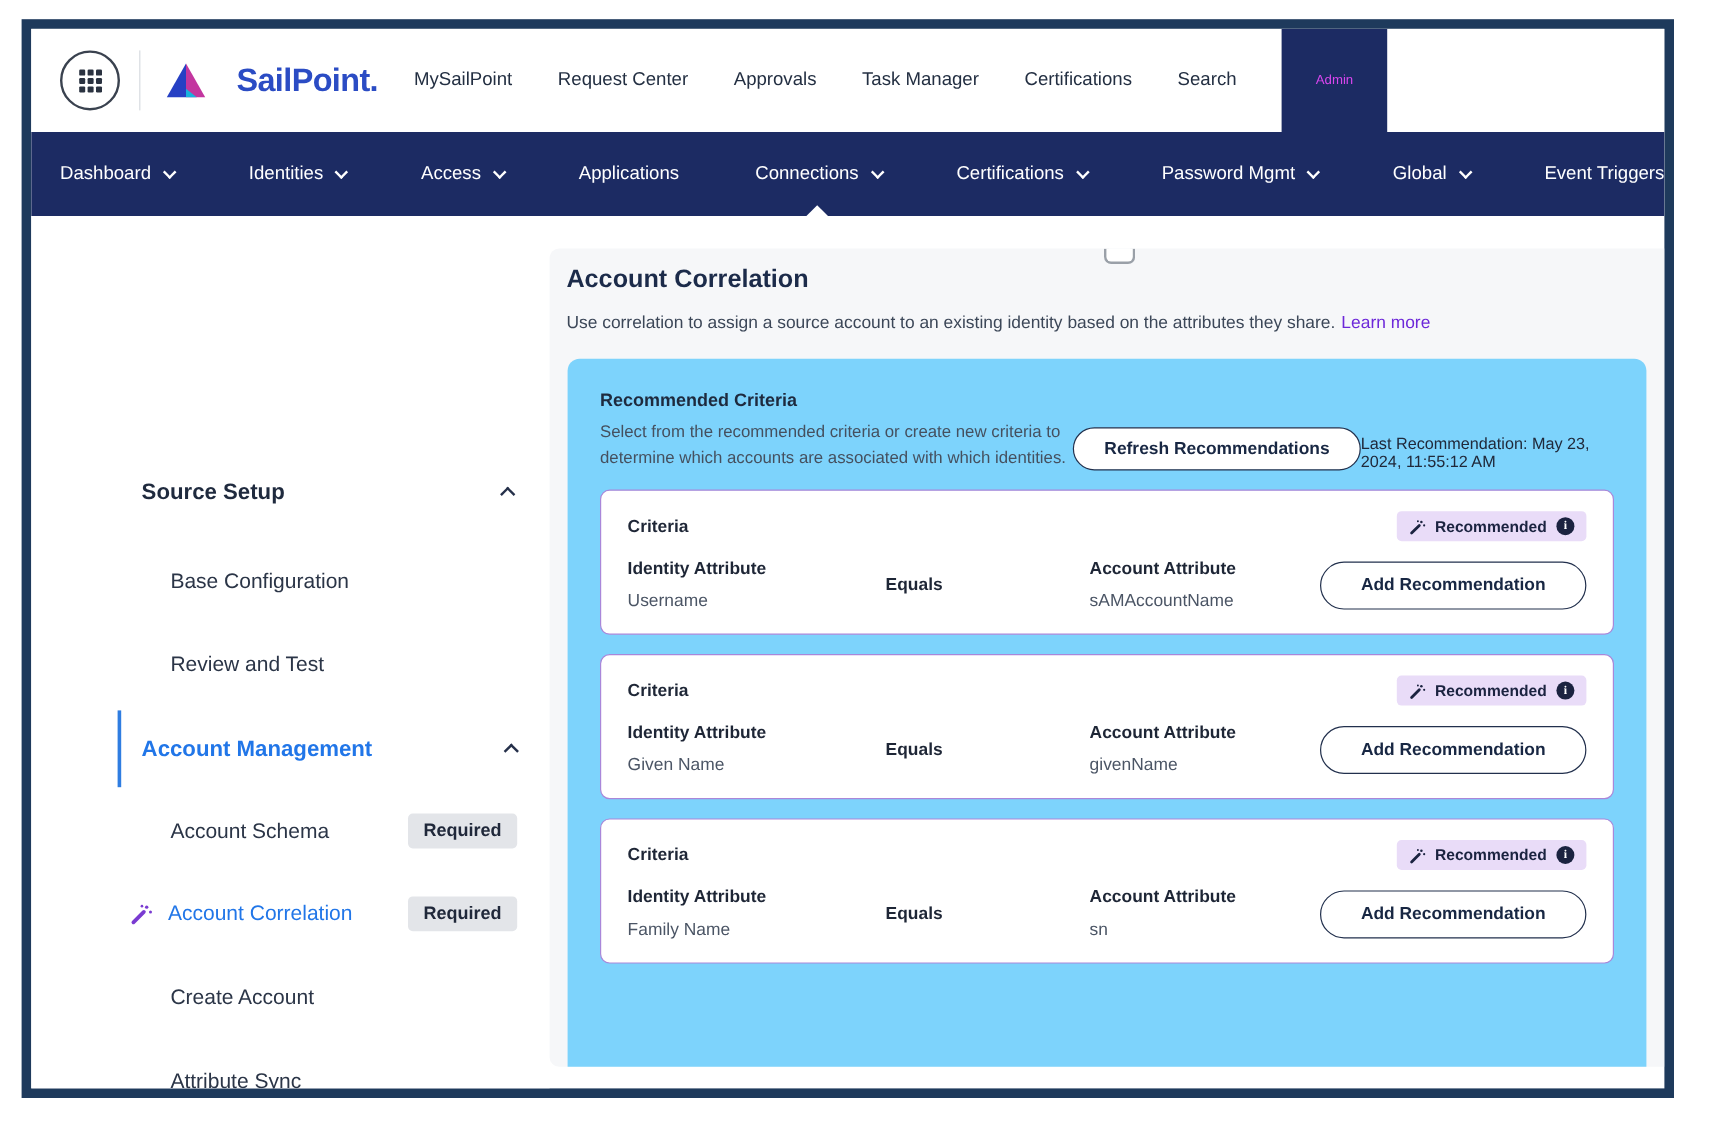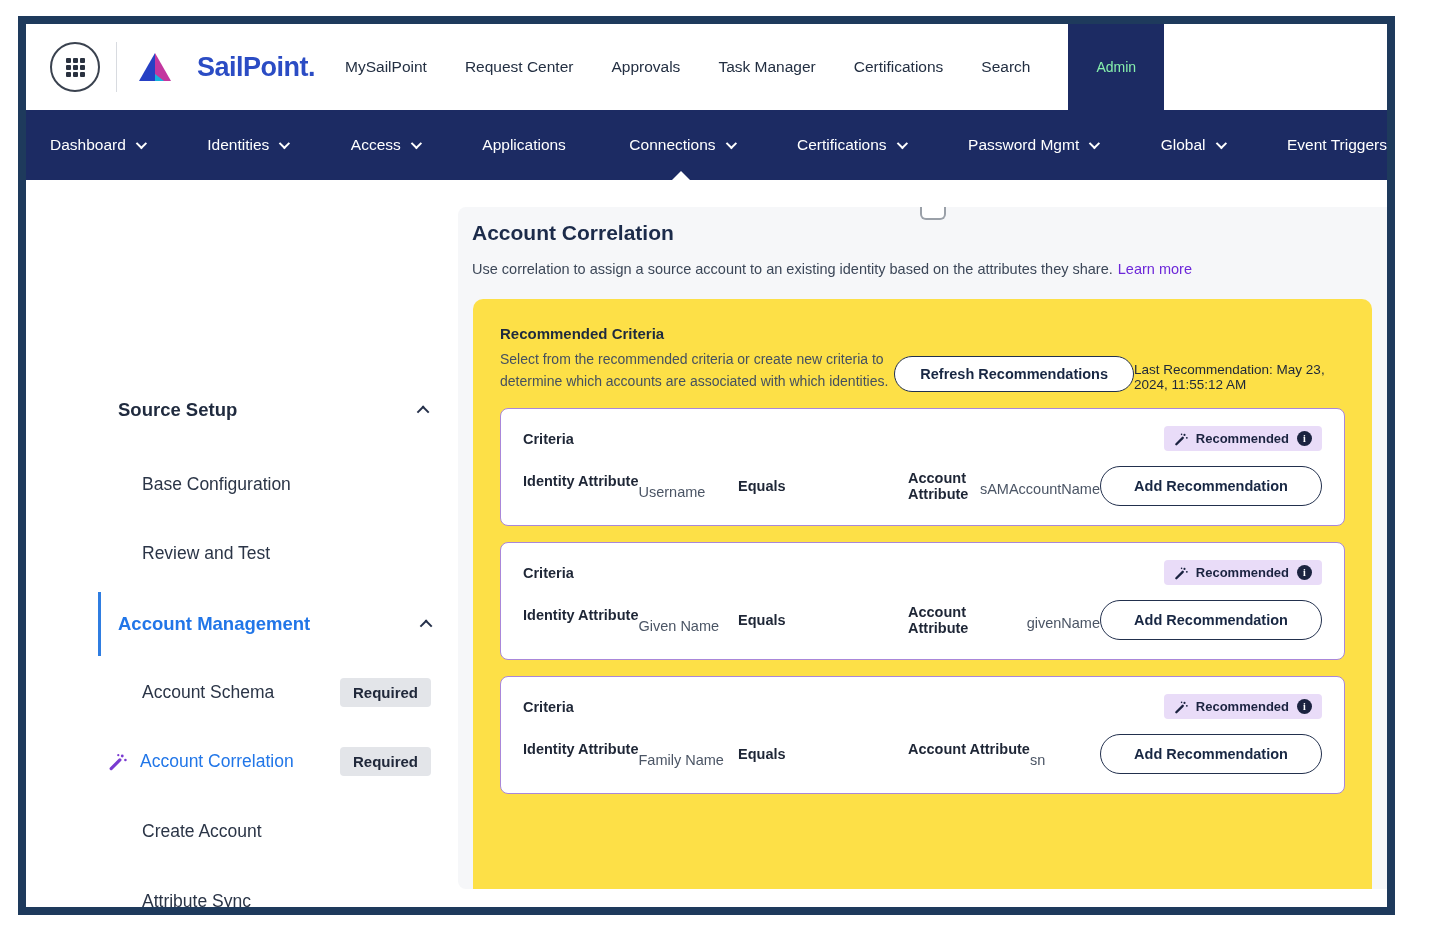--- a/index.html
+++ b/index.html
@@ -14,21 +14,21 @@
   .launcher { width:50px; height:50px; border:2px solid #3a424f; border-radius:50%;
               display:flex; align-items:center; justify-content:center; cursor:pointer; flex:0 0 auto; }
   .grid9 { display:grid; grid-template-columns:repeat(3,5px); grid-template-rows:repeat(3,5px); gap:2px; }
   .grid9 span { background:#2a3240; border-radius:1px; }
   .top-divider { width:1px; height:50px; background:#d8dbe0; margin:0 20px 0 16px; }
   .brand { display:flex; align-items:center; gap:24px; margin-right:30px; cursor:pointer; }
   .brand-text { font-size:27px; font-weight:bold; color:#2b4cc4; letter-spacing:-0.5px; }
   .topnav { display:flex; align-items:center; gap:38px; height:100%; }
   .topnav .tlink { font-size:15.5px; color:#232f42; white-space:nowrap; cursor:pointer; }
   .admin-tab { align-self:stretch; display:flex; align-items:center; background:#1c2b63;
-               color:#86efac; font-size:14px; padding:6px 28px; cursor:pointer; }
+               color:#d946ef; font-size:11px; padding:6px 28px; cursor:pointer; }
 
   
   .navbar { position:absolute; left:0; top:86px; width:100%; height:70px; background:#1c2b63;
             display:flex; align-items:center; gap:44px; padding-left:24px; color:#ffffff;justify-content:space-between; }
   .nitem { position:relative; height:100%; display:flex; align-items:center; gap:10px;
            font-size:15.5px; white-space:nowrap; cursor:pointer; }
   .chev-dn { width:8px; height:8px; border-right:2px solid #ffffff; border-bottom:2px solid #ffffff;
              transform:rotate(45deg) translateY(-2px); display:inline-block; }
   .active-caret { position:absolute; left:50%; bottom:0; transform:translateX(-50%);
                   width:0; height:0; border-left:9px solid transparent; border-right:9px solid transparent;
@@ -50,21 +50,21 @@
 
   
   .panel { position:absolute; left:432px; top:183px; right:0; bottom:18px; background:#f6f7f9;
            border-radius:8px 0 0 8px; overflow:hidden; padding:8px 14px 0 14px; }
   .drag-handle { position:absolute; left:462px; top:0; width:26px; height:13px;
                  border:2px solid #9aa0a8; border-top:none; border-radius:0 0 6px 6px; background:#ffffff; }
   .page-title { font-size:21px; font-weight:bold; color:#1c2b4a; margin-top:6px; }
   .page-desc { font-size:14.5px; color:#3c4758; margin-top:16px; }
   .learn-more { color:#6d28d9; cursor:pointer; margin-left:5px; }
 
-  .rec-card { margin-top:22px; margin-left:1px; width:899px; min-height:620px; background:#fde047;
+  .rec-card { margin-top:22px; margin-left:1px; width:899px; min-height:620px; background:#7dd3fc;
               border-radius:10px; padding:26px 27px; }
   .rec-head { display:flex; justify-content:space-between; }
   .rec-title { font-size:15px; font-weight:bold; color:#1e2a3e; }
   .rec-desc { font-size:14px; color:#45505f; max-width:478px; line-height:1.55; margin-top:7px; }
   .rec-right { display:flex; flex-direction:row; align-items:flex-end; }
   .pill-btn { background:#ffffff; border:1.5px solid #22304d; border-radius:22px; color:#182743;
               font-family:"Liberation Sans", sans-serif; font-size:14.5px; font-weight:bold;
               padding:9px 25px; cursor:pointer; white-space:nowrap; }
   .last-rec { font-size:13.5px; color:#20293a; margin-top:16px; }
 
@@ -72,21 +72,21 @@
                padding:17px 22px 19px 22px; margin-top:16px; }
   .crit-row1 { display:flex; justify-content:space-between; align-items:center;gap:39px; }
   .crit-label { font-size:14.5px; font-weight:bold; color:#1e2636; }
   .rec-badge { display:flex; align-items:center; gap:8px; background:#e9dcf8; border-radius:4px;
                padding:5px 10px; }
   .rec-badge .btxt { font-size:13px; font-weight:bold; color:#1b2340; }
   .info-dot { width:15px; height:15px; border-radius:50%; background:#1b2340; color:#ffffff;
               font-size:10px; font-weight:bold; display:flex; align-items:center; justify-content:center;
               font-family:"Liberation Serif", serif; cursor:pointer; }
   .crit-row2 { display:flex; align-items:center; margin-top:15px; }
-  .attr-col { display:flex; flex-direction:row; }
+  .attr-col { display:flex; flex-direction:column; }
   .col-identity { width:215px; }
   .col-equals { width:150px; margin-right:20px; font-size:14.5px; font-weight:bold; color:#1e2636; }
   .col-account { flex:1; }
   .attr-name { font-size:14.5px; font-weight:bold; color:#1e2636; }
   .attr-val { font-size:14.5px; color:#4b5565; margin-top:11px; }
   .add-btn { width:222px; padding:11px 0; text-align:center; }
 </style>
 </head>
 <body>
 

